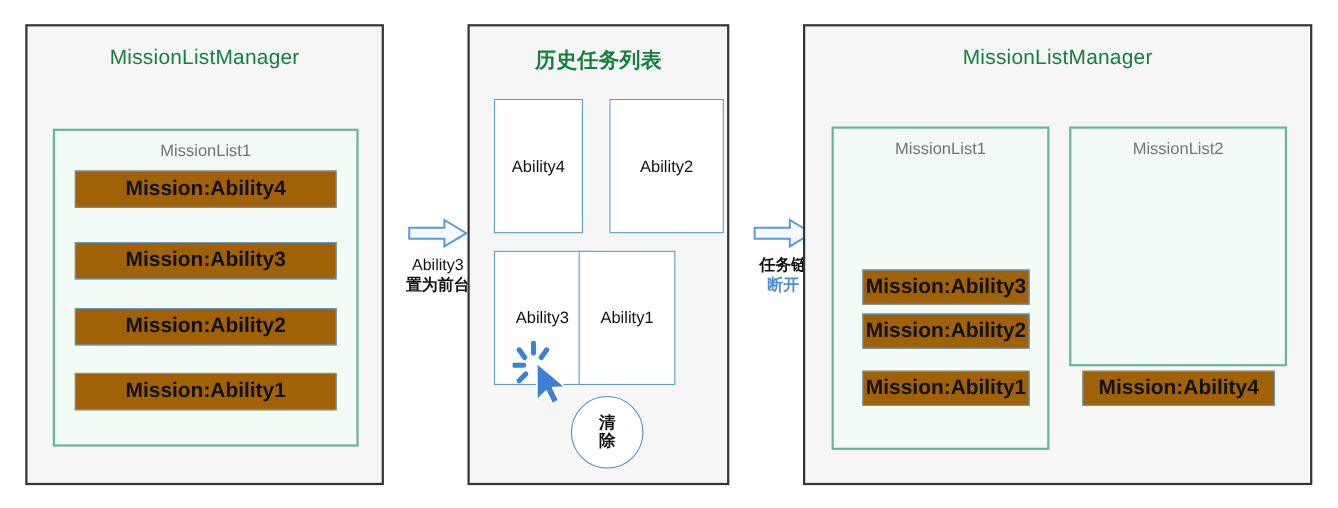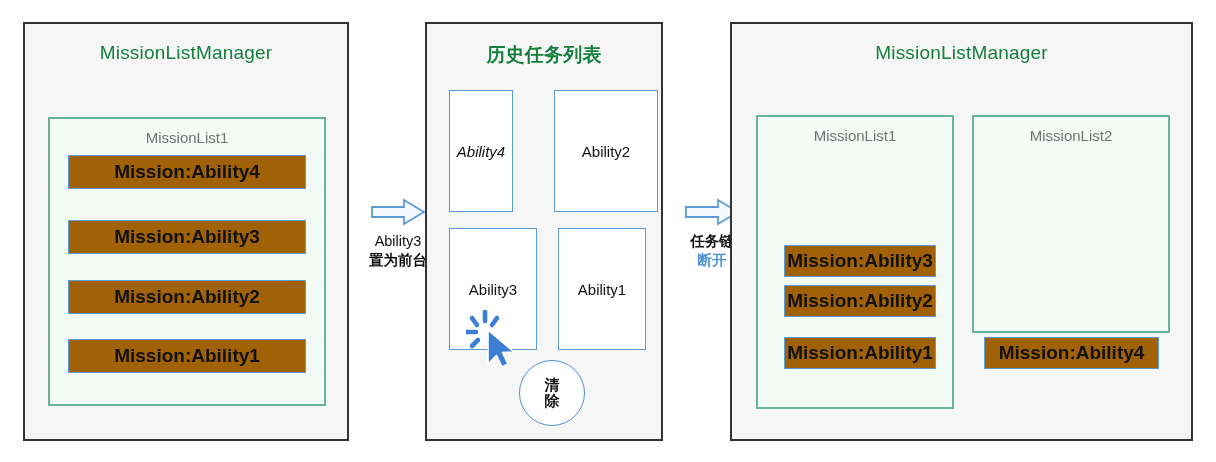--- a/index.html
+++ b/index.html
@@ -102,24 +102,24 @@
     background: #ffffff;
     border: 1.5px solid #5b9bd5;
     box-sizing: border-box;
     display: flex;
     align-items: center;
     justify-content: center;
     font-size: 15px;
     color: #111111;
     white-space: nowrap;
   }
-  #card-a4 { left: 449px; top: 90px;  width: 64px; height: 122px; font-style: italic; }
+  #card-a4 { left: 449px; top: 90px;  width: 81px; height: 122px; }
   #card-a2 { left: 554px; top: 90px;  width: 104px; height: 122px; }
   #card-a3 { left: 449px; top: 228px; width: 88px; height: 122px; }
-  #card-a1 { left: 558px; top: 228px; width: 88px; height: 122px; }
+  #card-a1 { left: 526px; top: 228px; width: 88px; height: 122px; }
 
   
   #clear-button {
     position: absolute;
     left: 519px;
     top: 360px;
     width: 66px;
     height: 66px;
     border: 1.5px solid #4f8fd4;
     border-radius: 50%;

